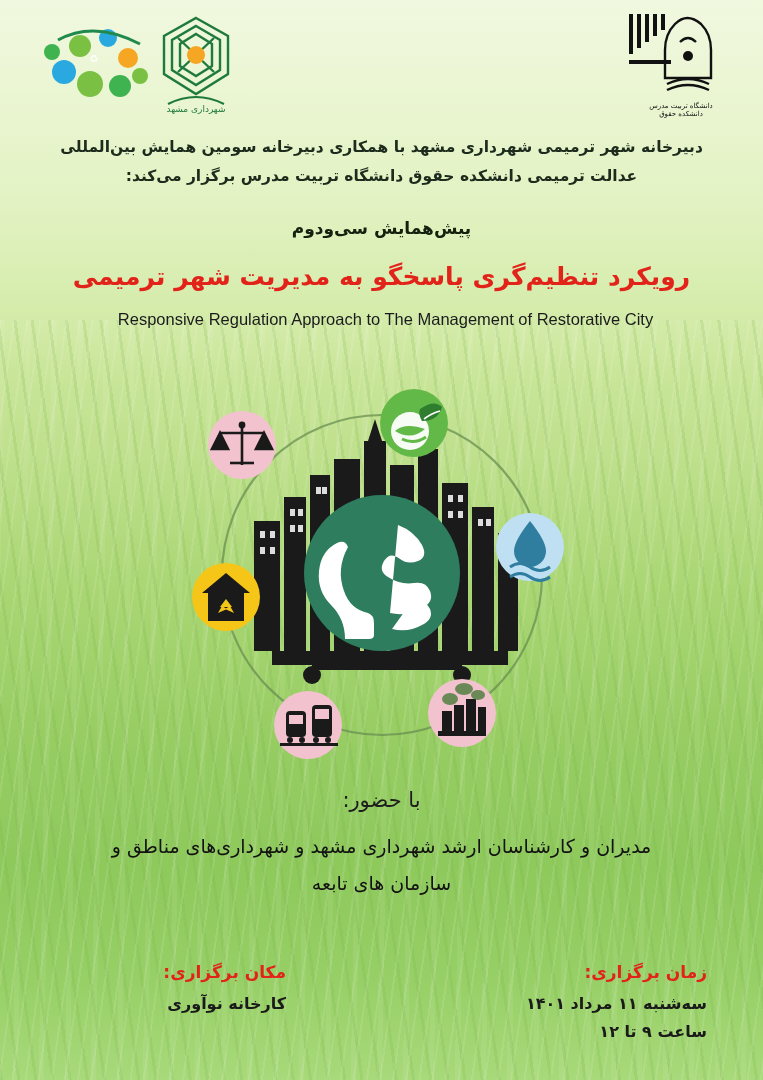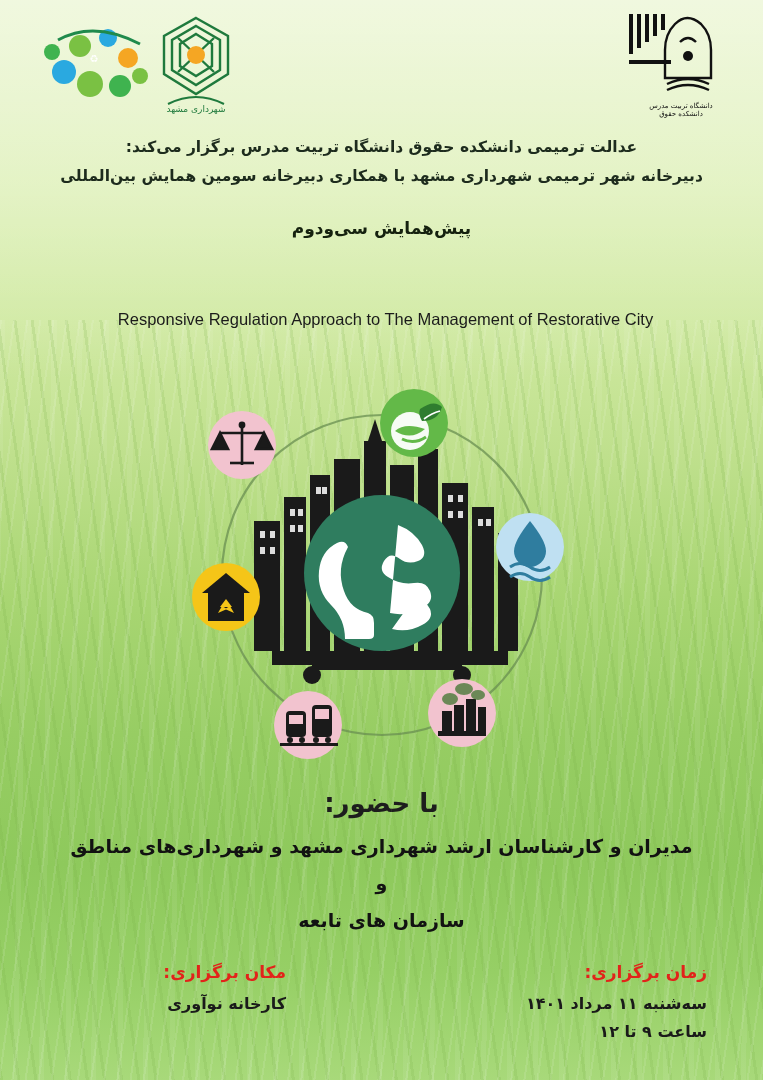--- a/index.html
+++ b/index.html
@@ -136,32 +136,32 @@
     width: 440px;
     height: 400px;
   }
 
   
   .presence-title {
     position: absolute;
     top: 788px;
     left: 0; right: 0;
     text-align: center;
-    font-size: 26px;
-    font-weight: bold;
+    font-size: 21px;
+    font-weight: normal;
     color: #1d1d1d;
     direction: rtl;
   }
   .presence-body {
     position: absolute;
     top: 828px;
     left: 0; right: 0;
     text-align: center;
     font-size: 19px;
-    font-weight: bold;
+    font-weight: normal;
     color: #121212;
     line-height: 1.95;
     direction: rtl;
     padding: 0 64px;
   }
 
   
   .footer {
     position: absolute;
     bottom: 34px;
@@ -242,25 +242,26 @@
         <path d="M44 76 q21 -10 42 0"></path>
         <path d="M44 82 q21 -10 42 0"></path>
       </g>
       <circle cx="65" cy="48" r="5" fill="#111111"></circle>
       <text x="58" y="100" font-size="7" fill="#111111" text-anchor="middle" font-family="DejaVu Sans, sans-serif">دانشگاه تربیت مدرس</text>
       <text x="58" y="108" font-size="7" fill="#111111" text-anchor="middle" font-family="DejaVu Sans, sans-serif">دانشکده حقوق</text>
     </svg>
   </div>
 
   <div class="intro">
+    <div>دبیرخانه شهر ترمیمی شهرداری مشهد با همکاری دبیرخانه سومین همایش بین‌المللی</div>
     <div>عدالت ترمیمی دانشکده حقوق دانشگاه تربیت مدرس برگزار می‌کند:</div>
-    <div>دبیرخانه شهر ترمیمی شهرداری مشهد با همکاری دبیرخانه سومین همایش بین‌المللی</div>
   </div>
 
   <div class="pre-title">پیش‌همایش سی‌ودوم</div>
+  <div class="title-fa">رویکرد تنظیم‌گری پاسخگو به مدیریت شهر ترمیمی</div>
   <div class="title-en">Responsive Regulation Approach to The Management of Restorative City</div>
 
   <svg class="graphic" viewBox="0 0 440 400">
 
     <circle cx="220" cy="200" r="160" fill="none" stroke="#6a8f52" stroke-width="2.2" opacity="0.75"></circle>
 
     <g fill="#1a1a1a">
       <rect x="92" y="146" width="26" height="130"></rect>
       <rect x="122" y="122" width="22" height="154"></rect>
       <rect x="148" y="100" width="20" height="176"></rect>

